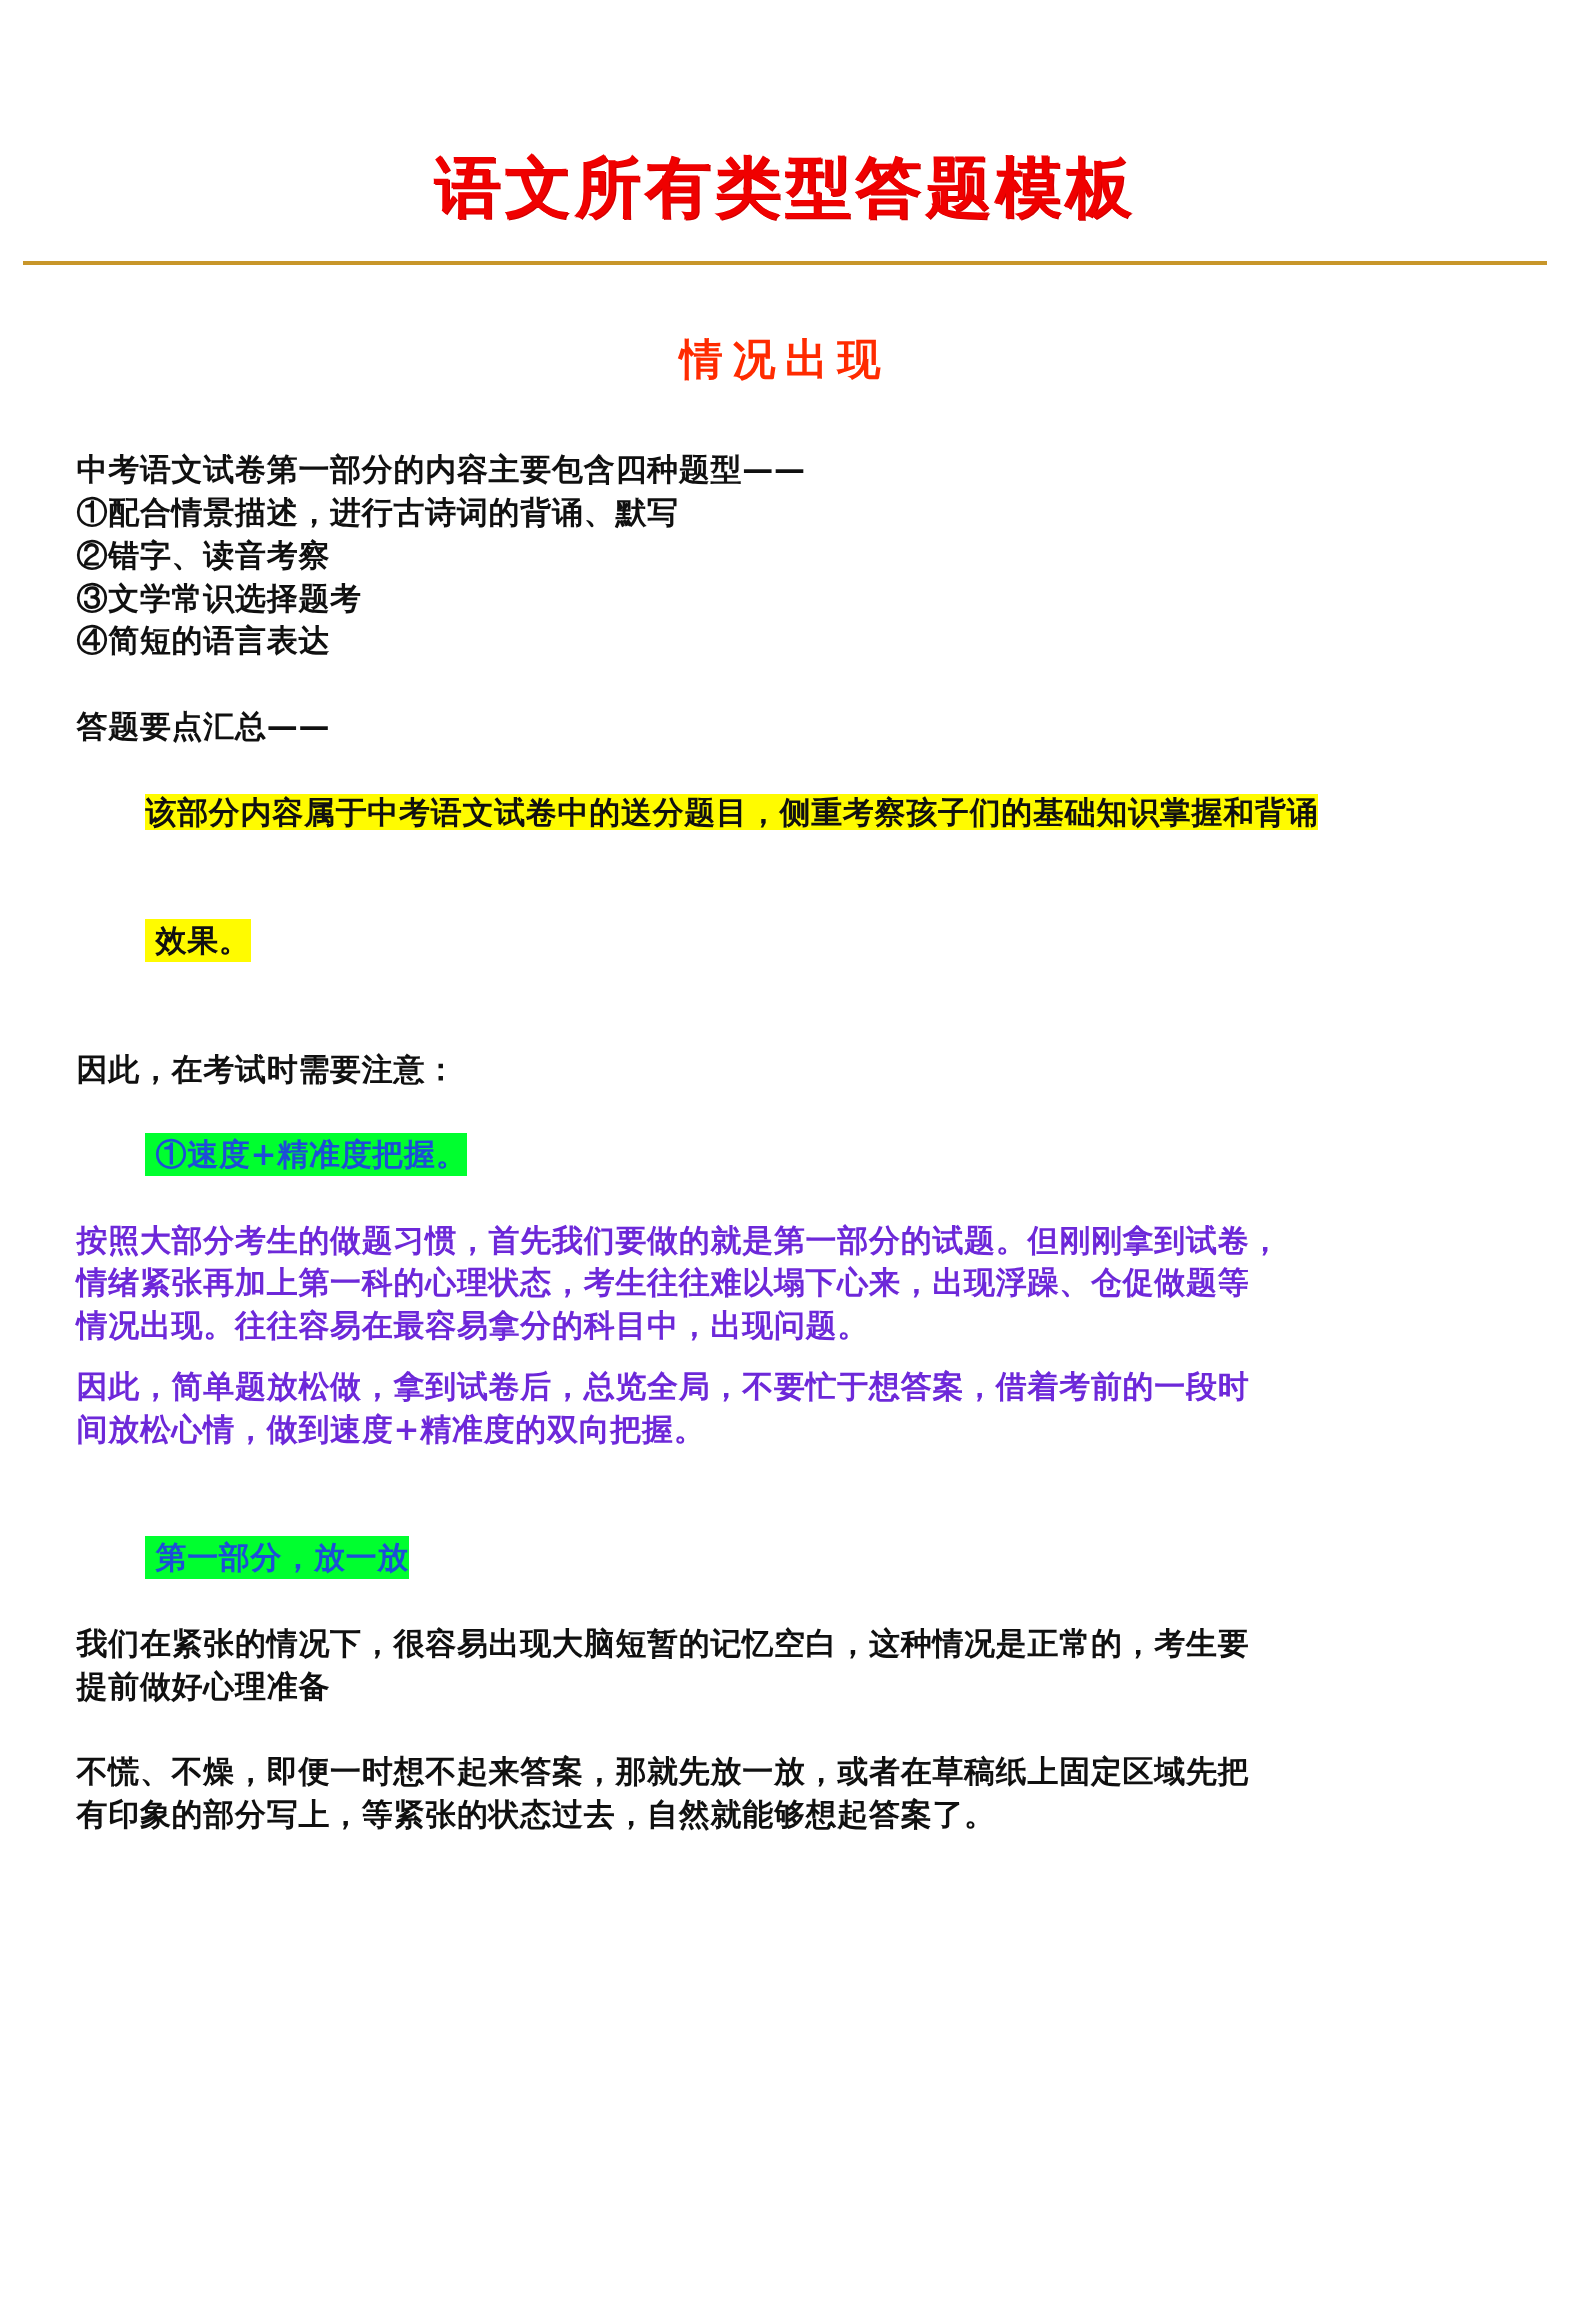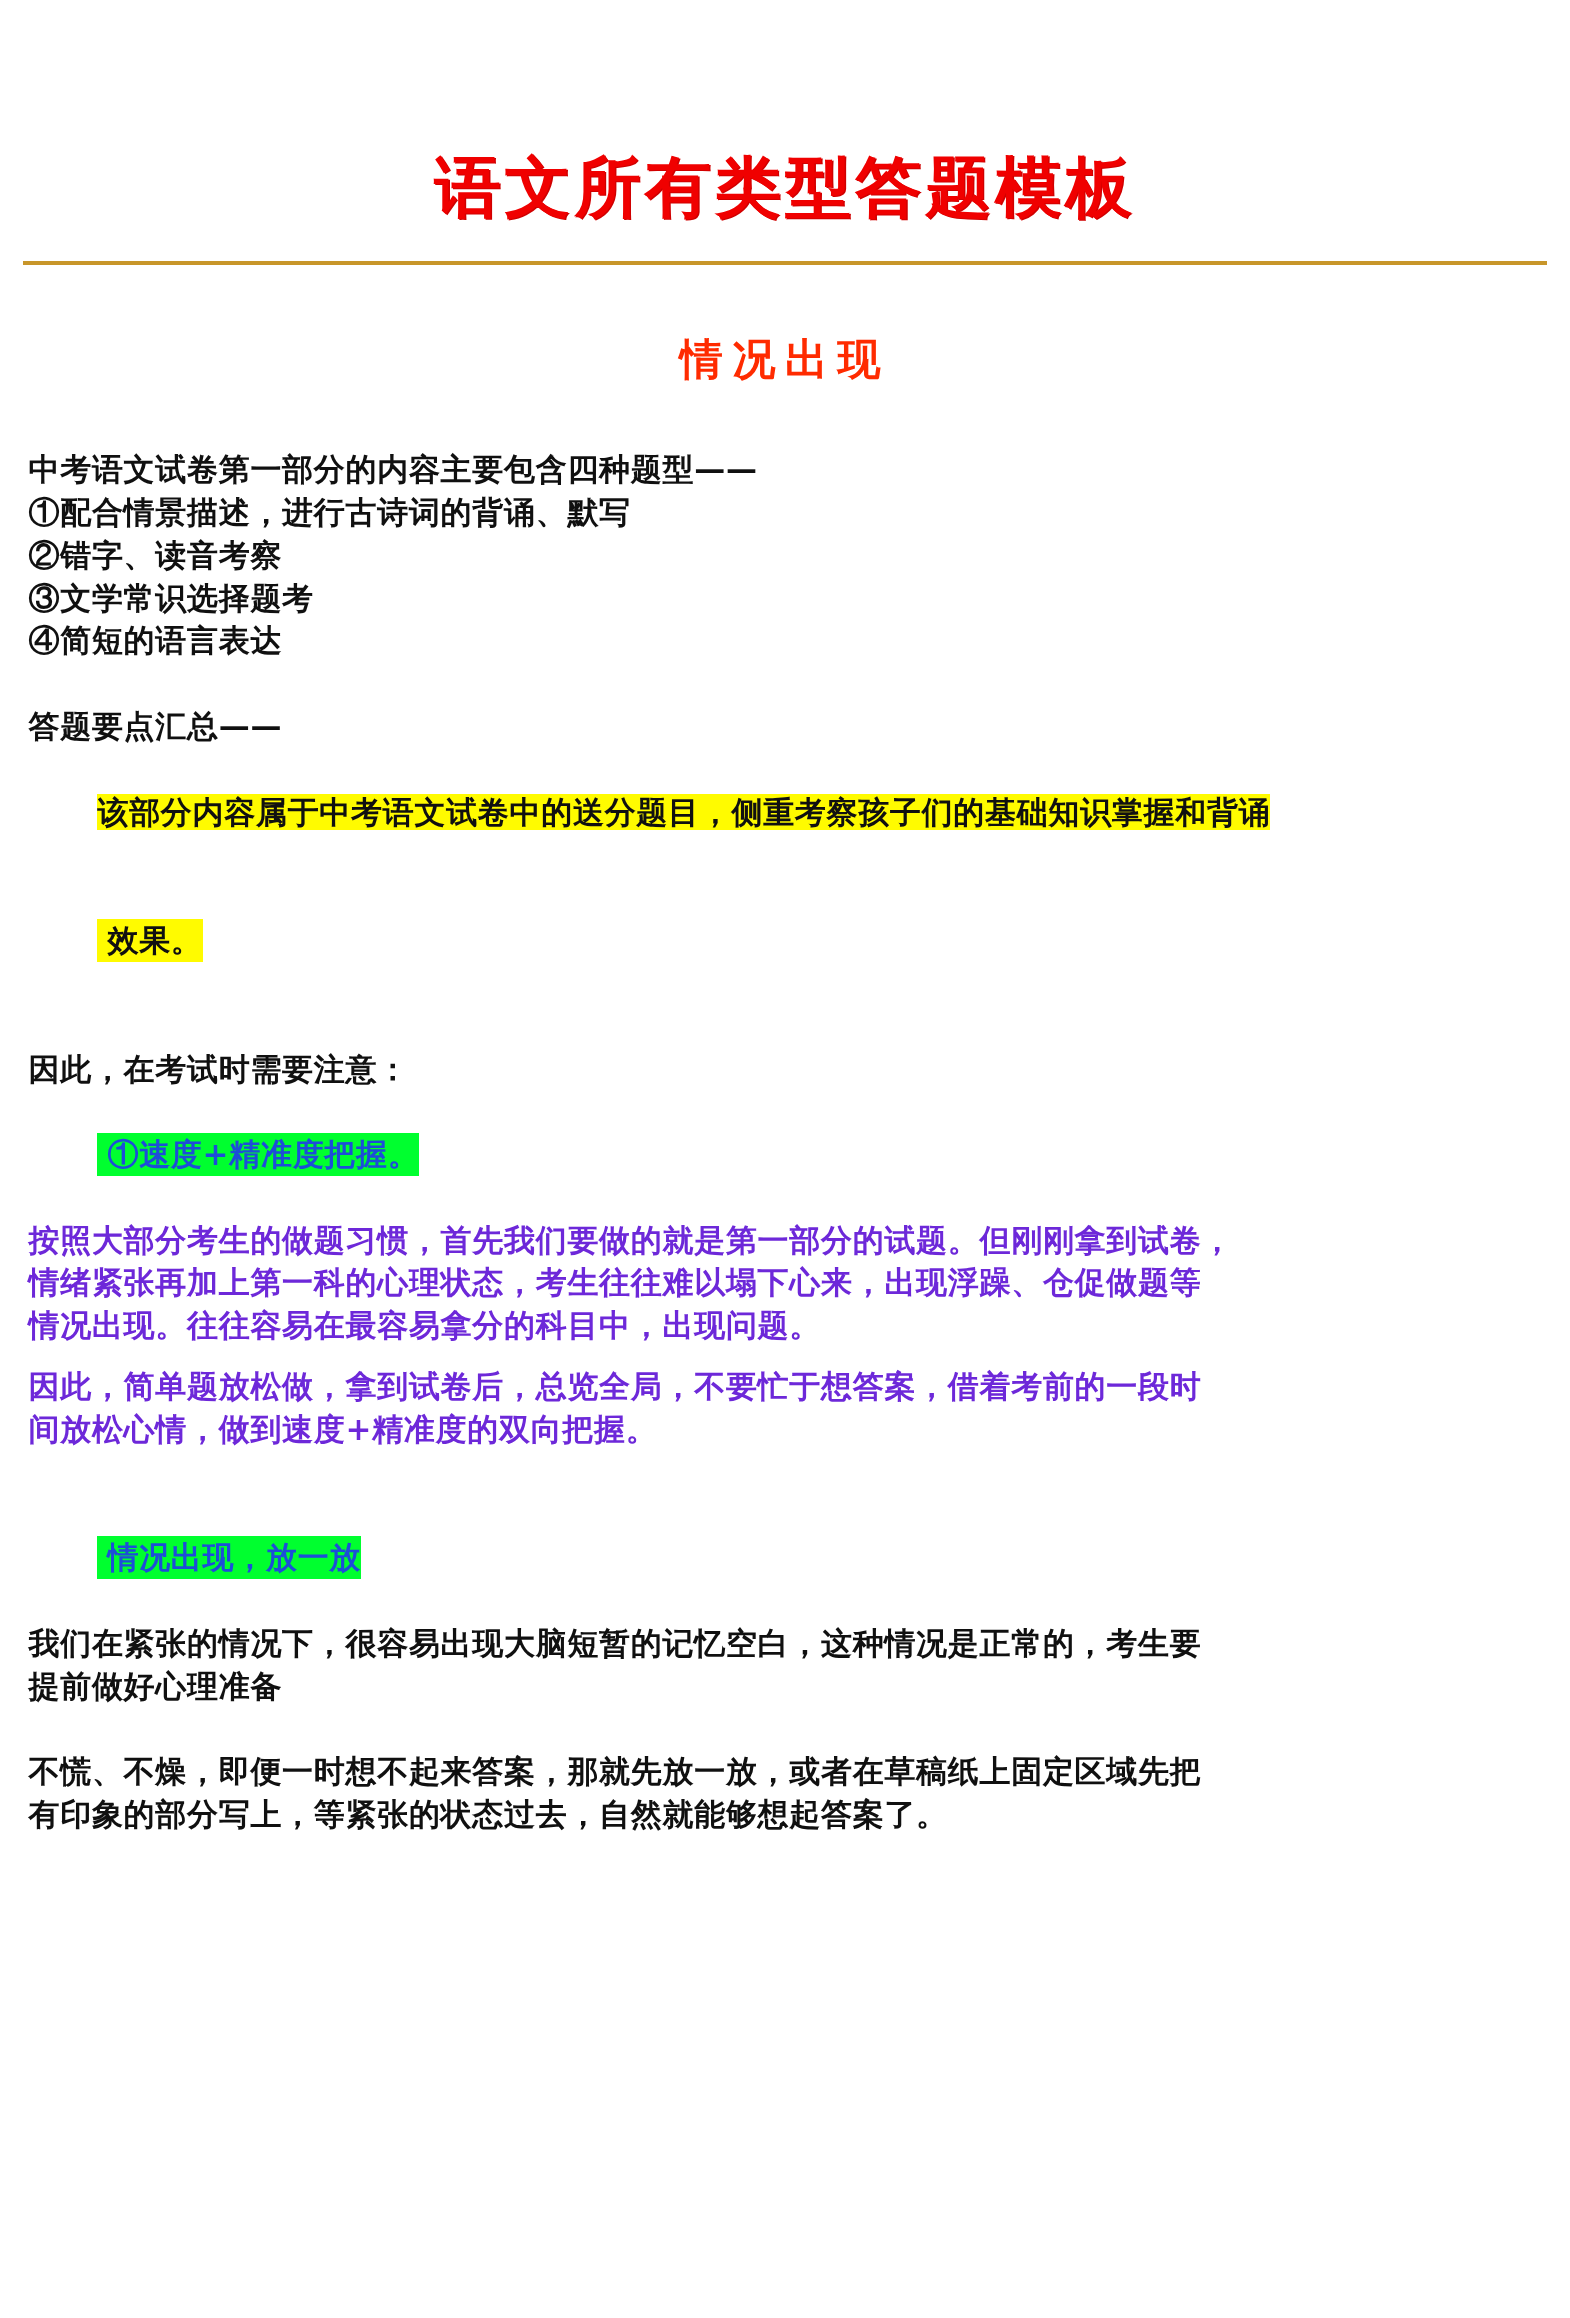--- a/index.html
+++ b/index.html
@@ -50,20 +50,21 @@
     font-family: "DejaVu Serif", serif;
     font-weight: bold;
     font-size: 43px;
     letter-spacing: 9.6px;
   }
 
   
   .body-block {
     margin-top: 59px;
     padding-left: 5.5px;
+    margin-left: 48px;
   }
   .line {
     font-family: "DejaVu Serif", serif;
     font-weight: bold;
     font-size: 31px;
     line-height: 1.38;
     color: #111111;
     white-space: pre-wrap;
     letter-spacing: 0.7px;
   }
@@ -131,21 +132,21 @@
     <div class="line green">情况出现。往往容易在最容易拿分的科目中，出现问题。</div>
 
     <div class="gap-sm"></div>
 
     <div class="line green">因此，简单题放松做，拿到试卷后，总览全局，不要忙于想答案，借着考前的一段时</div>
     <div class="line green">间放松心情，做到速度+精准度的双向把握。</div>
 
     <div class="gap-md"></div>
 
     <div class="line">
-      <span class="hl-green inline-block-hl black-text">情况出现，放一放</span>
+      <span class="hl-green inline-block-hl black-text">第一部分，放一放</span>
     </div>
     <div class="line dark">我们在紧张的情况下，很容易出现大脑短暂的记忆空白，这种情况是正常的，考生要</div>
     <div class="line dark">提前做好心理准备</div>
 
     <div class="gap-md"></div>
 
     <div class="line dark">不慌、不燥，即便一时想不起来答案，那就先放一放，或者在草稿纸上固定区域先把</div>
     <div class="line dark">有印象的部分写上，等紧张的状态过去，自然就能够想起答案了。</div>
 
   </div>

